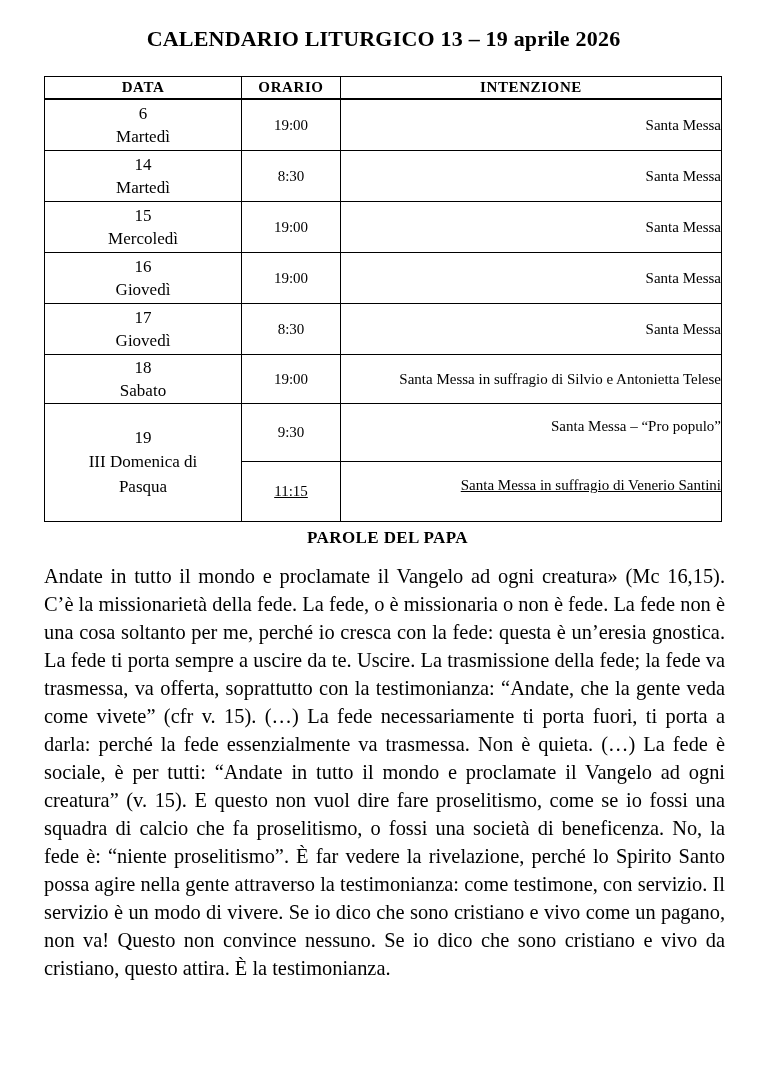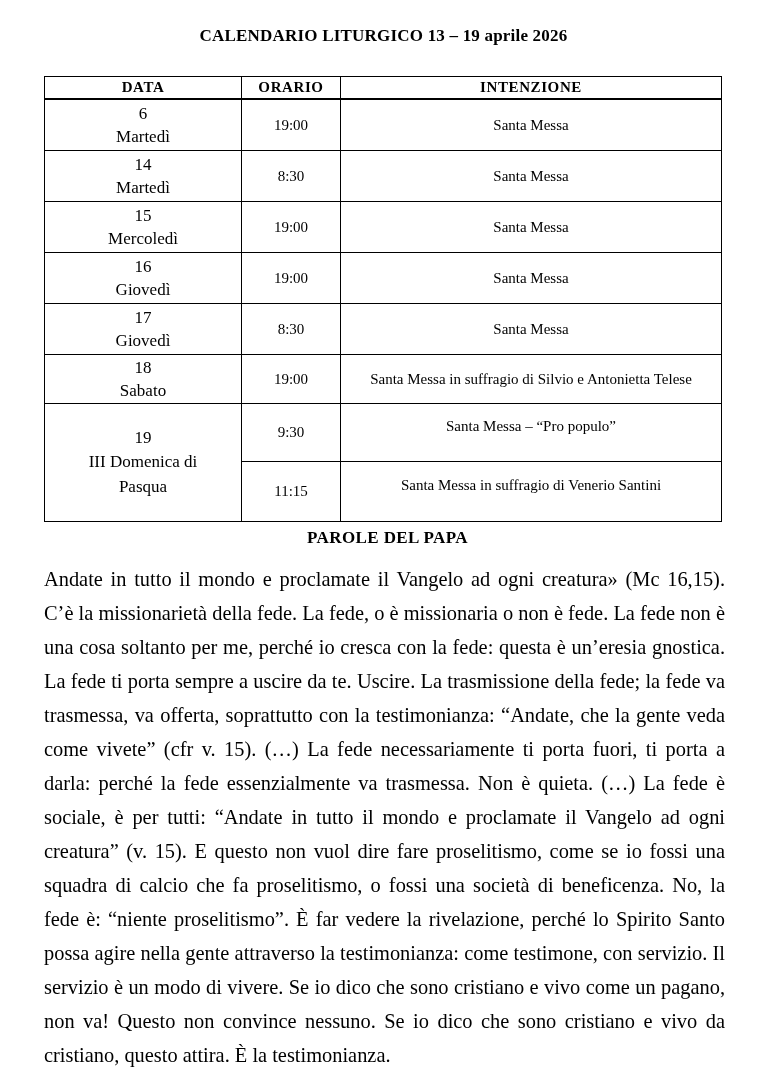--- a/index.html
+++ b/index.html
@@ -24,21 +24,21 @@
     height: 1087px;
   }
 
   
   .doc-title {
     position: absolute;
     left: 44px;
     top: 26px;
     width: 679px;
     text-align: center;
-    font-size: 17px;
+    font-size: 22px;
     font-weight: bold;
     letter-spacing: 0.2px;
   }
 
   
   .cal-table {
     position: absolute;
     left: 44px;
     top: 76px;
     width: 598px;
@@ -81,57 +81,57 @@
     line-height: 1.45;
   }
 
   .cell-time {
     text-align: center;
     font-size: 15px;
     vertical-align: middle;
   }
 
   .cell-int {
-    text-align: center;
+    text-align: right;
     font-size: 15px;
     vertical-align: top;
     padding: 5px 6px 4px 7px;
     line-height: 1.35;
   }
   .cell-int.mid {
     vertical-align: middle;
     padding-top: 3px;
     padding-bottom: 15px;
   }
 
   .row-h50 td { height: 50px; }
   .row-h48 td { height: 48px; }
   .row-sun-a td { height: 39px; }
-  .row-sun-b td { height: 41px; }
+  .row-sun-b td { height: 41px; text-decoration: underline; }
 
   
   .section-heading {
     position: absolute;
     left: 48px;
     top: 528px;
     width: 679px;
     text-align: center;
     font-size: 17px;
     font-weight: bold;
     letter-spacing: 0.4px;
   }
 
   
   .body-text {
     position: absolute;
     left: 44px;
     top: 562px;
     width: 681px;
     font-size: 20.4px;
-    line-height: 34px;
+    line-height: 28px;
     text-align: justify;
     text-justify: inter-word;
     hyphens: none;
   }
 </style>
 </head>
 <body>
 
 <div class="page">
 

